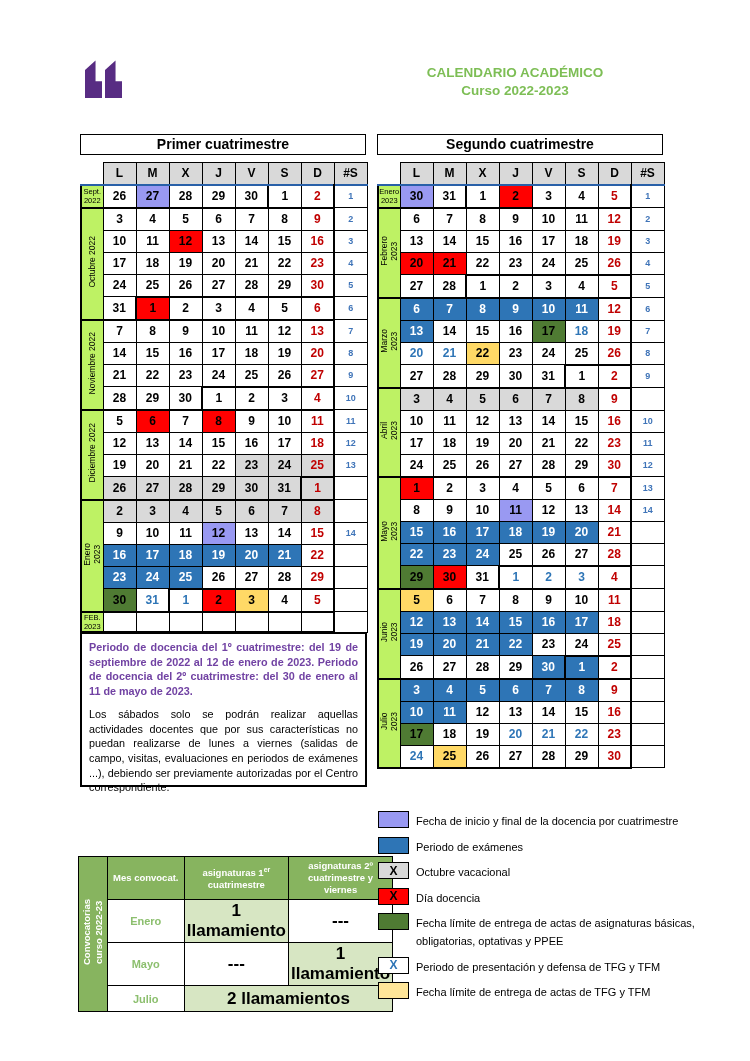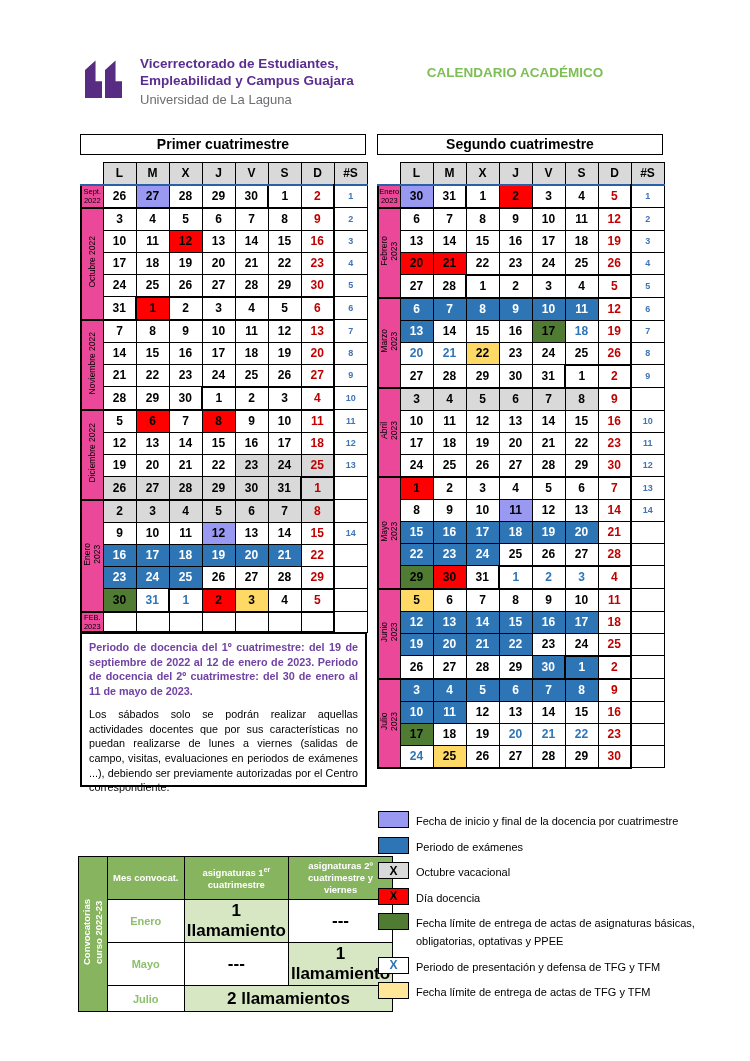--- a/index.html
+++ b/index.html
@@ -28,21 +28,21 @@
   .cal{border-collapse:collapse;table-layout:fixed;width:286px;}
   .cal td{border:1px solid #000;height:21px;text-align:center;vertical-align:middle;
           font-weight:bold;font-size:12px;padding:0;overflow:hidden;}
   .cal tr.short td{height:15px;}
   .cal td.corner{border:none;background:#fff;}
   .cal td.dh{background:var(--vacacional-gray);height:17px;font-size:12px;}
   .cal tr.frow td{border-top:2.5px solid var(--header-line-blue);}
   .cal tr.gend td{border-bottom:2.5px solid #000;}
   .cal tr.gend td.wk{border-bottom:1px solid #000;}
   .cal td.mcol{border-left:2.5px solid #000;border-bottom:2.5px solid #000;
-               font-weight:normal;background:#ec4899;}
+               font-weight:normal;background:#bef264;}
   .cal td.dcol{border-right:2.5px solid #000;}
   .cal td.bl{border-left:2.5px solid #000;}
   .cal td.bt{border-top:2.5px solid #000;}
   .cal td.wk{font-size:9px;color:var(--week-blue);}
   .vlab{writing-mode:vertical-rl;transform:rotate(180deg);font-size:8.5px;line-height:1.2;
         display:inline-block;white-space:nowrap;}
   .hlab{font-size:7.5px;line-height:1.25;display:block;}
   .bg-lav{background:var(--docencia-lavender);}
   .bg-blue{background:var(--exam-blue);color:#fff;}
   .bg-red{background:var(--festivo-red);}
@@ -84,29 +84,25 @@
 </head>
 <body>
 
 <div class="page">
 
   <div class="hdr-left">
     <div class="mark">
       <div class="g g1"></div>
       <div class="g g2"></div>
     </div>
-    <div class="brand">
-      <div class="b1">Vicerrectorado de Estudiantes,</div>
-      <div class="b1">Empleabilidad y Campus Guajara</div>
-      <div class="b2">Universidad de La Laguna</div>
-    </div>
   </div>
 
   <div class="doc-title">
     <div>CALENDARIO ACADÉMICO</div>
+    <div>Curso 2022-2023</div>
   </div>
 
   <div class="cal-block c1">
     <div class="cal-title">Primer cuatrimestre</div>
     <div class="cal-mount">
         <table class="cal">
           <colgroup>
             <col style="width: 22px;">
             <col style="width: 33px;">
             <col style="width: 33px;">

